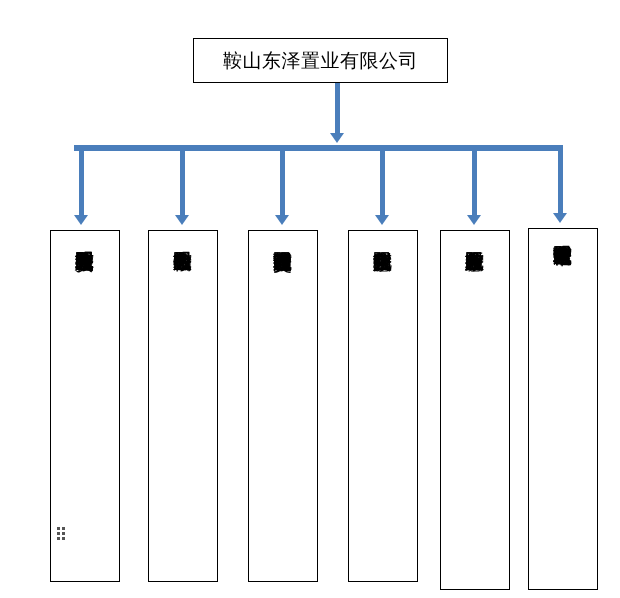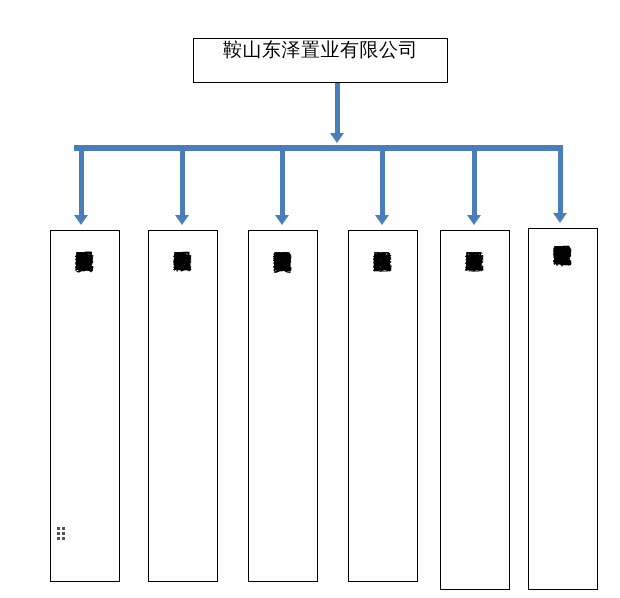--- a/index.html
+++ b/index.html
@@ -23,21 +23,21 @@
   
   .node {
     position: absolute;
     box-sizing: border-box;
     border: 1px solid #000000;
     background: #ffffff;
   }
 
   .root-node {
     display: flex;
-    align-items: flex-start;
+    align-items: center;
     justify-content: center;
   }
 
   .root-label {
     font-size: 19px;
     line-height: 1.1;
     color: #000000;
     letter-spacing: 0.5px;
     white-space: nowrap;
   }

